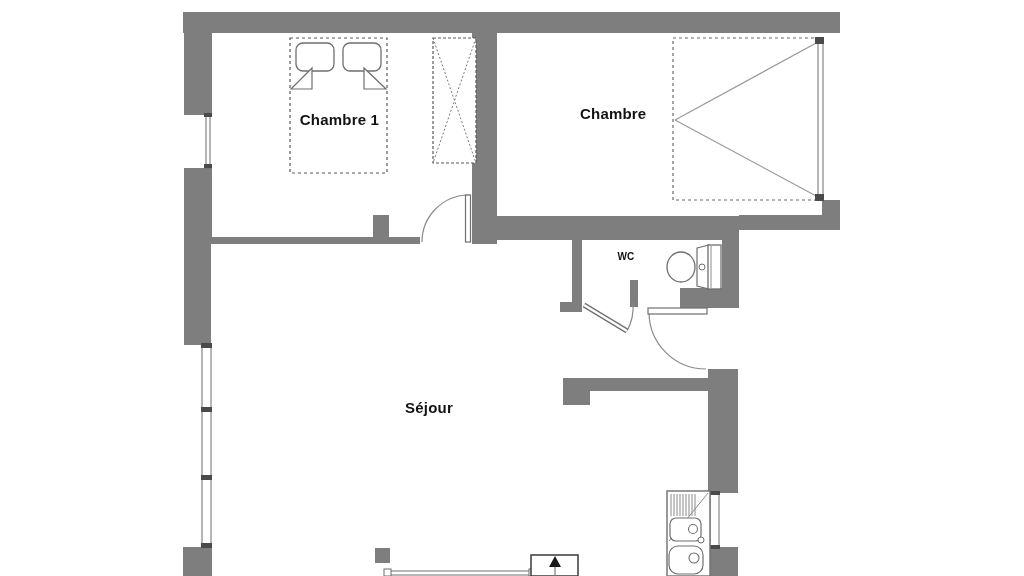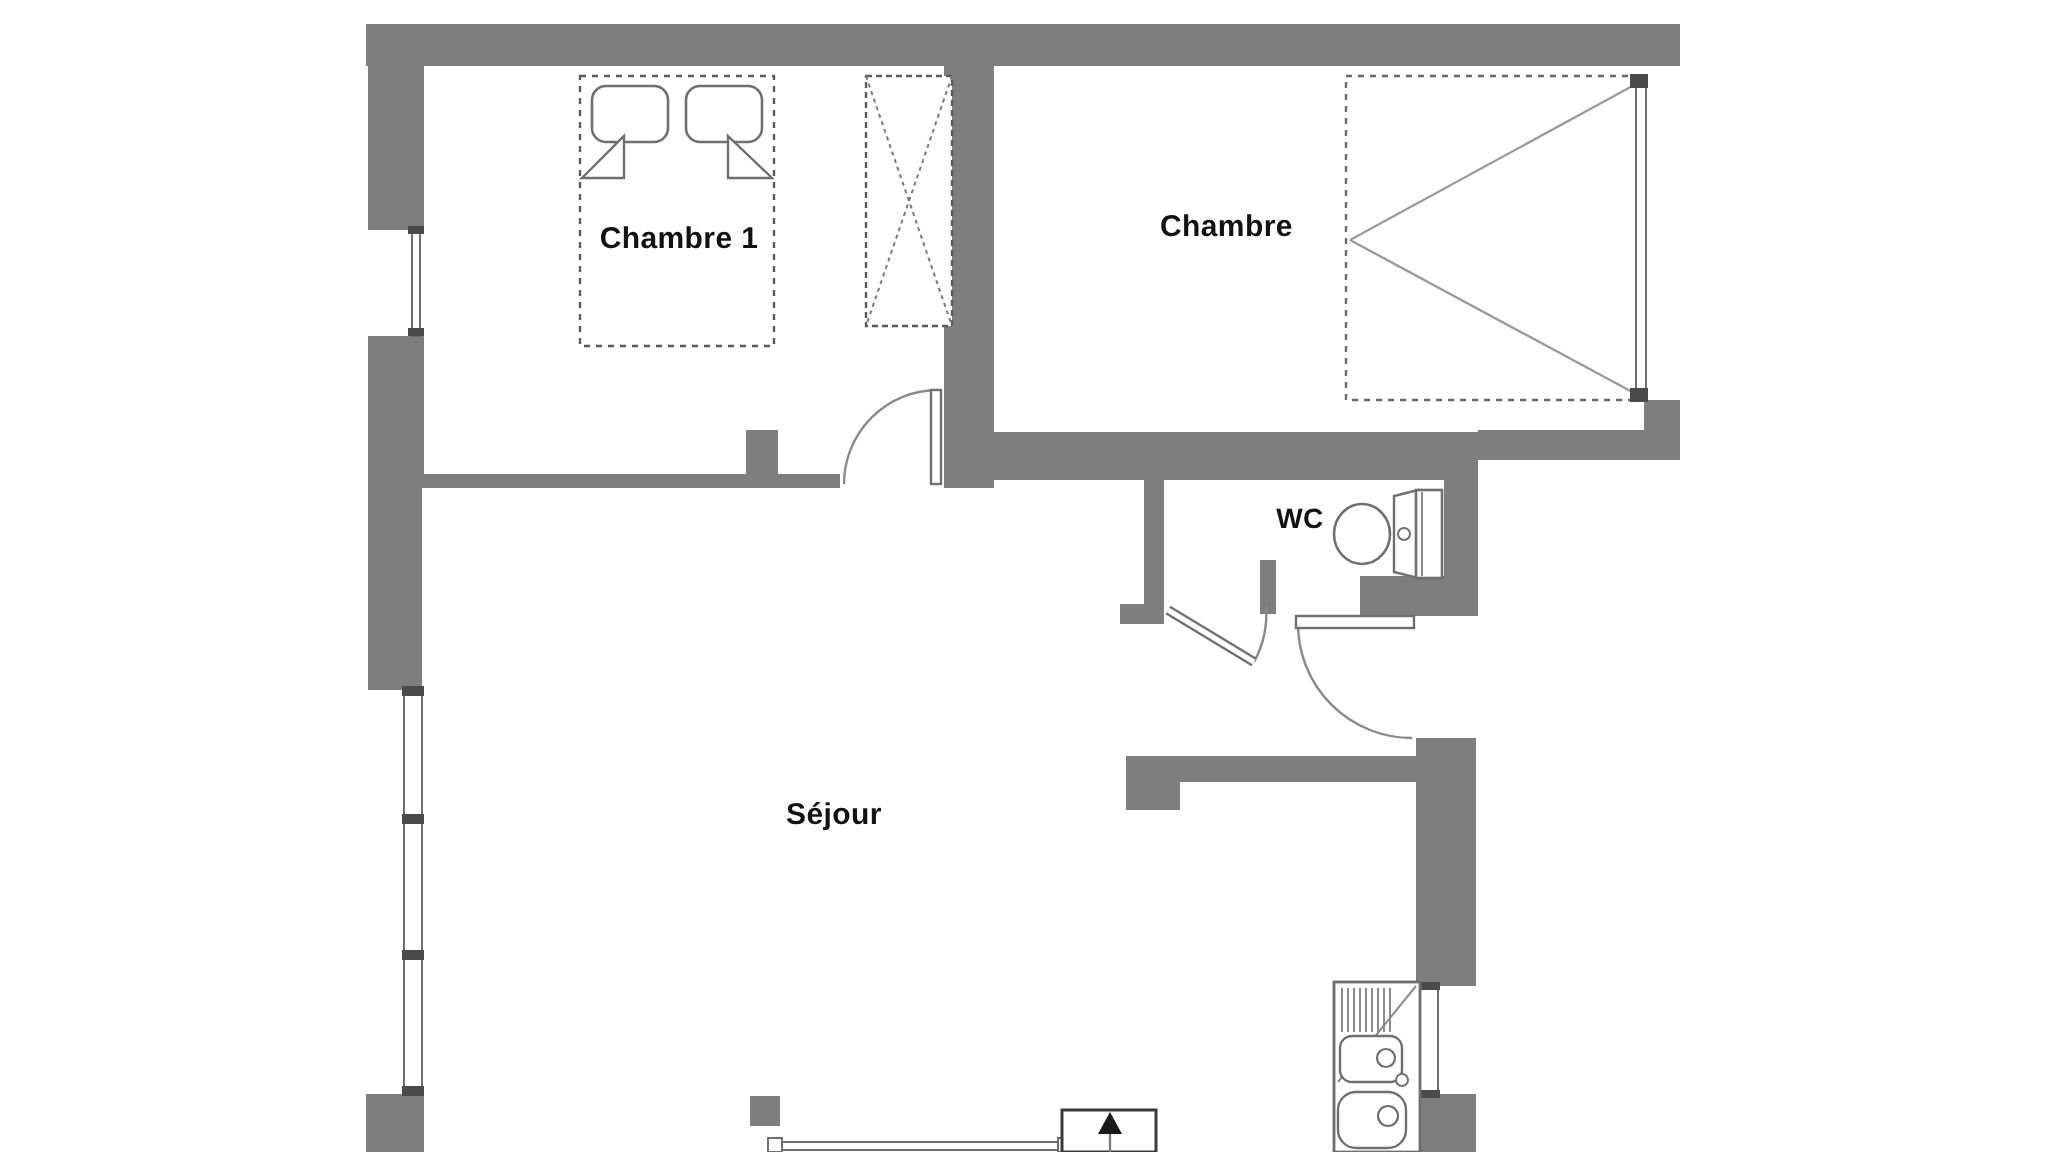--- a/index.html
+++ b/index.html
@@ -9,21 +9,21 @@
   html,body{margin:0;padding:0;background:var(--bg);}
   .canvas{
     position:relative;width:1024px;height:576px;background:var(--bg);
     overflow:hidden;font-family:"Liberation Sans",sans-serif;
   }
   .wall{position:absolute;background:var(--wall);}
   .room-label{
     position:absolute;font-weight:bold;color:var(--text);
     font-size:15px;text-align:center;letter-spacing:.2px;white-space:nowrap;
   }
-  .room-label.small{font-size:14px;margin-left:24px;}
+  .room-label.small{font-size:10px;}
   svg.overlay{position:absolute;left:0;top:0;}
 </style>
 </head>
 <body>
 
 <div class="canvas">
 
   <div class="wall" style="left:183px;top:12px;width:657px;height:21px"></div>
   <div class="wall" style="left:184px;top:33px;width:28px;height:82px"></div>
   <div class="wall" style="left:184px;top:168px;width:28px;height:76px"></div>
@@ -148,15 +148,15 @@
       <polygon points="549,567 561,567 555,556" fill="#1a1a1a"></polygon>
     </g>
   </svg>
 
   <div class="room-label" style="left:297px;top:111px;width:85px">Chambre 1</div>
 
   <div class="room-label" style="left:580px;top:105px;width:62px">Chambre</div>
 
   <div class="room-label small" style="left:608px;top:251px;width:36px">WC</div>
 
-  <div class="room-label" style="left:388px;top:399px;width:58px">Séjour</div>
+  <div class="room-label" style="left:400px;top:399px;width:58px">Séjour</div>
 
 </div>
 
 </body></html>

